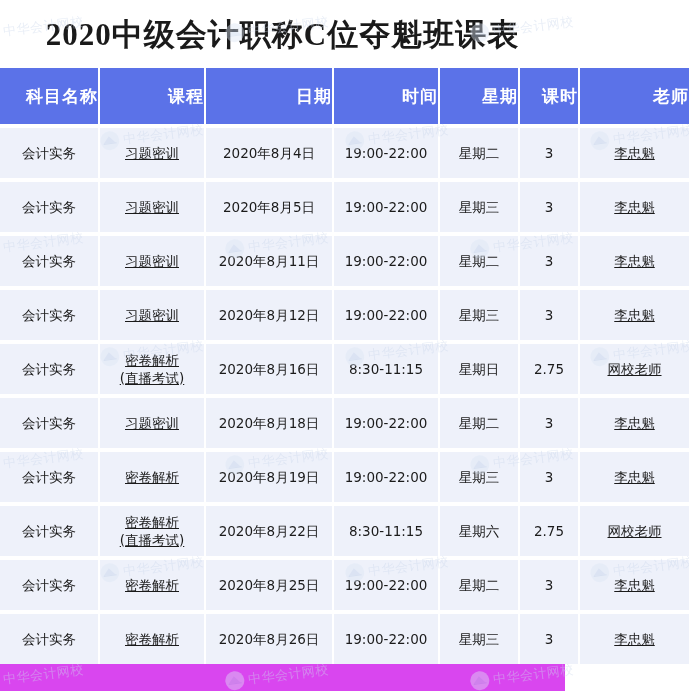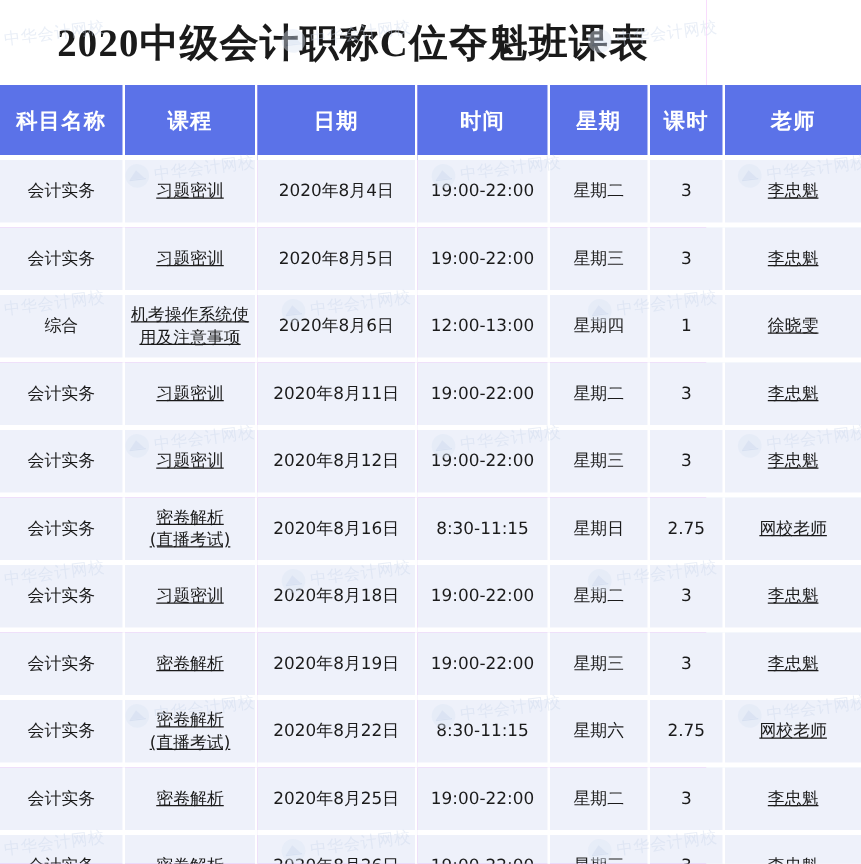--- a/index.html
+++ b/index.html
@@ -97,21 +97,21 @@
     table-layout: fixed;
   }
 
   #schedule-table thead th {
     background: #5b72e8;
     color: #ffffff;
     font-family: "Liberation Serif", "DejaVu Serif", serif;
     font-weight: 700;
     font-size: 17px;
     height: 56px;
-    text-align: center;
+    text-align: right;
     vertical-align: middle;
     border-right: 2px solid #ffffff;
     border-bottom: 4px solid #ffffff;
     letter-spacing: 1px;
     padding: 0;
   }
   #schedule-table thead th:last-child { border-right: none; }
 
   #schedule-table tbody td {
     background: #eef1fa;
@@ -176,32 +176,20 @@
         <tr>
           <td class="c-subject">会计实务</td>
           <td class="c-course">习题密训</td>
           <td class="c-date">2020年8月5日</td>
           <td class="c-time">19:00-22:00</td>
           <td class="c-weekday">星期三</td>
           <td class="c-hours">3</td>
           <td class="c-teacher">李忠魁</td>
         </tr>
         <tr>
-          <td class="c-subject">综合</td>
-          <td class="c-course">
-            <span class="two-line">机考操作系统使</span>
-            <span class="two-line">用及注意事项</span>
-          </td>
-          <td class="c-date">2020年8月6日</td>
-          <td class="c-time">12:00-13:00</td>
-          <td class="c-weekday">星期四</td>
-          <td class="c-hours">1</td>
-          <td class="c-teacher">徐晓雯</td>
-        </tr>
-        <tr>
           <td class="c-subject">会计实务</td>
           <td class="c-course">习题密训</td>
           <td class="c-date">2020年8月11日</td>
           <td class="c-time">19:00-22:00</td>
           <td class="c-weekday">星期二</td>
           <td class="c-hours">3</td>
           <td class="c-teacher">李忠魁</td>
         </tr>
         <tr>
           <td class="c-subject">会计实务</td>

